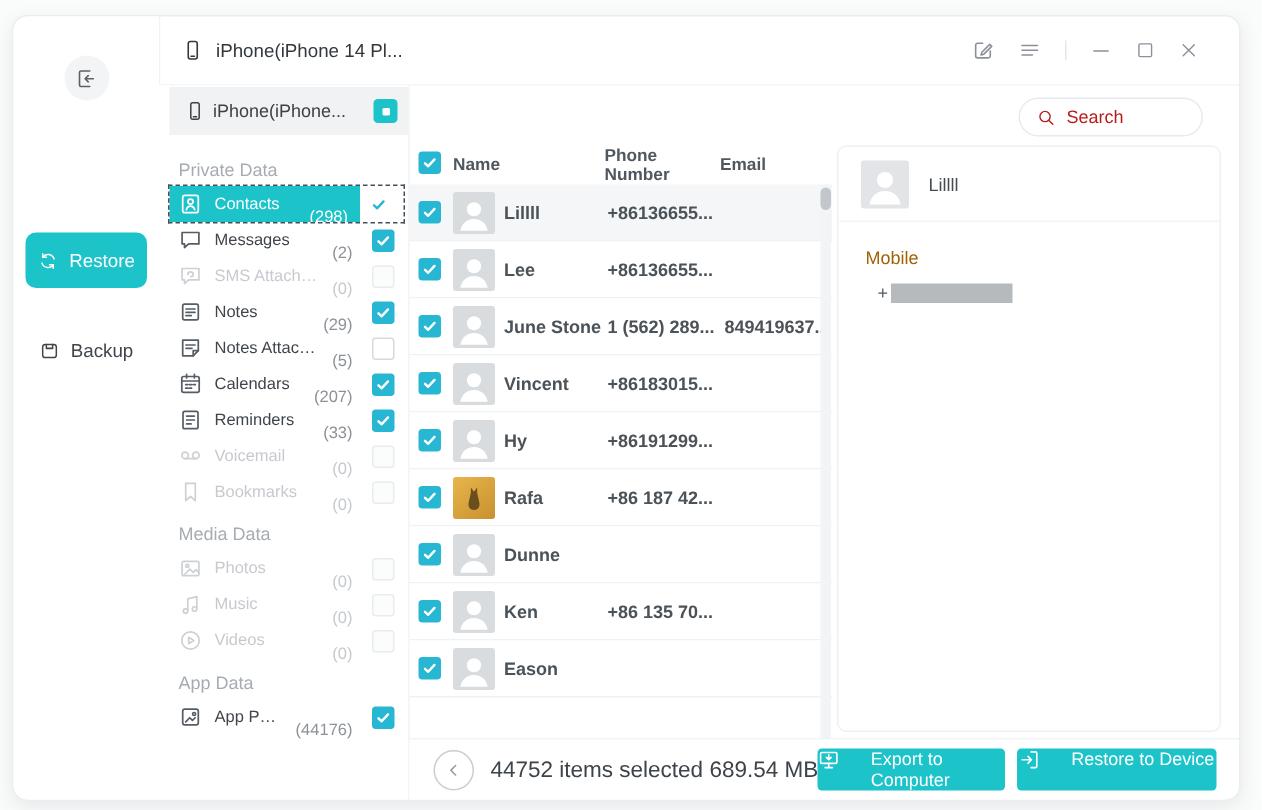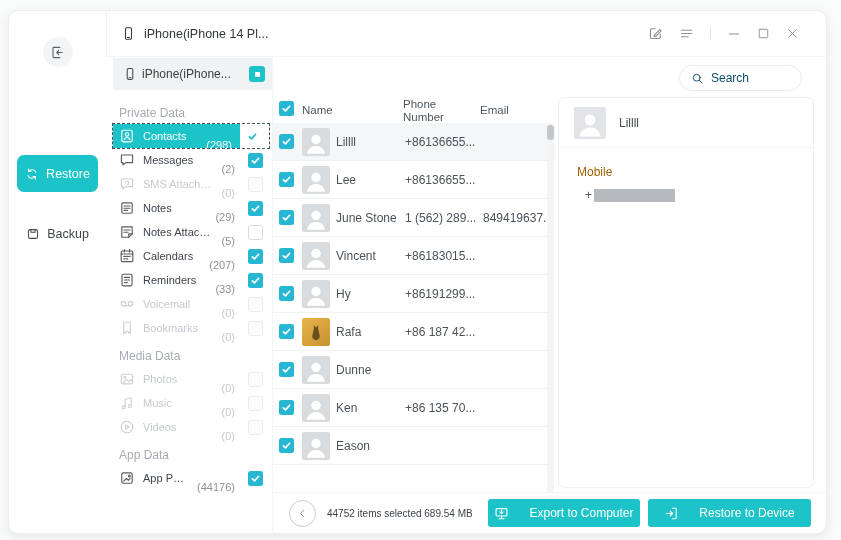--- a/index.html
+++ b/index.html
@@ -52,24 +52,24 @@
   .cb{width:15px;height:15px;border-radius:2.5px;box-sizing:border-box;flex:none;display:flex;align-items:center;justify-content:center;cursor:pointer;}
   .nav-item .cb{margin:0 9px 0 5px;}
   .cb.checked{background:var(--checkbox);}
   .cb.checked svg{color:#fff;}
   .cb.inverse{background:#fff;}
   .cb.inverse svg{color:var(--checkbox);}
   .cb.unchecked{border:1px solid #d7dadd;background:#fff;}
   .cb.disabled{border:1px solid #e9ebed;background:#fbfcfc;}
 
   
-  .search{position:absolute;top:54px;right:24px;width:123px;height:26px;border:1px solid #e8eaed;border-radius:14px;background:#fff;display:flex;align-items:center;gap:7px;padding:0 11px;box-sizing:border-box;color:#0c4a6e;font-size:12px;cursor:text;}
-
-  
-  .table{position:absolute;left:264px;top:86px;width:282px;bottom:28px;overflow:hidden;}
+  .search{position:absolute;top:54px;right:24px;width:123px;height:26px;border:1px solid #e8eaed;border-radius:14px;background:#fff;display:flex;align-items:center;gap:7px;padding:0 11px;box-sizing:border-box;color:#b91c1c;font-size:12px;cursor:text;}
+
+  
+  .table{position:absolute;left:264px;top:86px;width:282px;bottom:28px;overflow:hidden;font-weight:bold;}
   .thead{position:relative;height:26px;font-size:11.5px;color:#50585f;}
   .thead .cb{position:absolute;left:6px;top:4px;}
   .th-name{position:absolute;left:29px;top:7px;}
   .th-phone{position:absolute;left:130px;top:1px;width:52px;line-height:1.15;}
   .th-email{position:absolute;left:207px;top:7px;}
   .tbody{position:relative;}
   .trow{height:38px;display:flex;align-items:center;padding-left:6px;box-sizing:border-box;border-bottom:1px solid #eff1f3;background:#fff;cursor:pointer;}
   .trow.selected{background:#f4f6f7;}
   .trow .cb{margin-right:8px;}
   .avatar{width:28px;height:28px;background:#d9dcdf;border-radius:2px;margin-right:6px;flex:none;overflow:hidden;position:relative;}
@@ -88,22 +88,22 @@
   .panel-avatar{width:32px;height:32px;background:#e2e4e7;border-radius:2px;overflow:hidden;position:relative;flex:none;}
   .panel-avatar svg{position:absolute;bottom:-1px;left:0;}
   .panel-name{font-size:12px;color:#454b52;}
   .field-label{margin:17px 0 9px 18px;font-size:12px;color:#a16207;}
   .field-value{margin-left:26px;display:flex;align-items:center;font-size:12px;color:#51585e;}
   .redacted{width:81px;height:13px;background:#b6babd;margin-left:2px;}
 
   
   .footer{position:absolute;left:264px;right:0;bottom:0;height:40px;background:#fff;display:flex;align-items:center;padding:0 15px 0 16px;box-sizing:border-box;border-radius:0 0 10px 0;box-shadow:0 -1px 0 #f1f3f4;}
   .back-circle{width:27px;height:27px;border-radius:50%;border:1px solid #c8cdd2;box-sizing:border-box;color:#878e95;display:flex;align-items:center;justify-content:center;cursor:pointer;flex:none;}
-  .sel-text{margin-left:11px;font-size:10px;color:#3d4349;white-space:nowrap;}
-  .btn{height:28px;border-radius:3px;background:var(--accent);color:#fff;font-size:12px;display:flex;align-items:center;justify-content:center;gap:20px;cursor:pointer;box-sizing:border-box;}
+  .sel-text{margin-left:11px;font-size:15px;color:#3d4349;white-space:nowrap;}
+  .btn{height:28px;border-radius:3px;background:var(--accent);color:#fff;font-size:12px;display:flex;justify-content:center;gap:20px;cursor:pointer;box-sizing:border-box;}
   .export-btn{margin-left:auto;width:152px;}
   .restore-device-btn{margin-left:8px;width:163px;}
 </style>
 </head>
 <body>
 
 <div class="window">
 
   <div class="rail">
     <div class="exit-btn">

